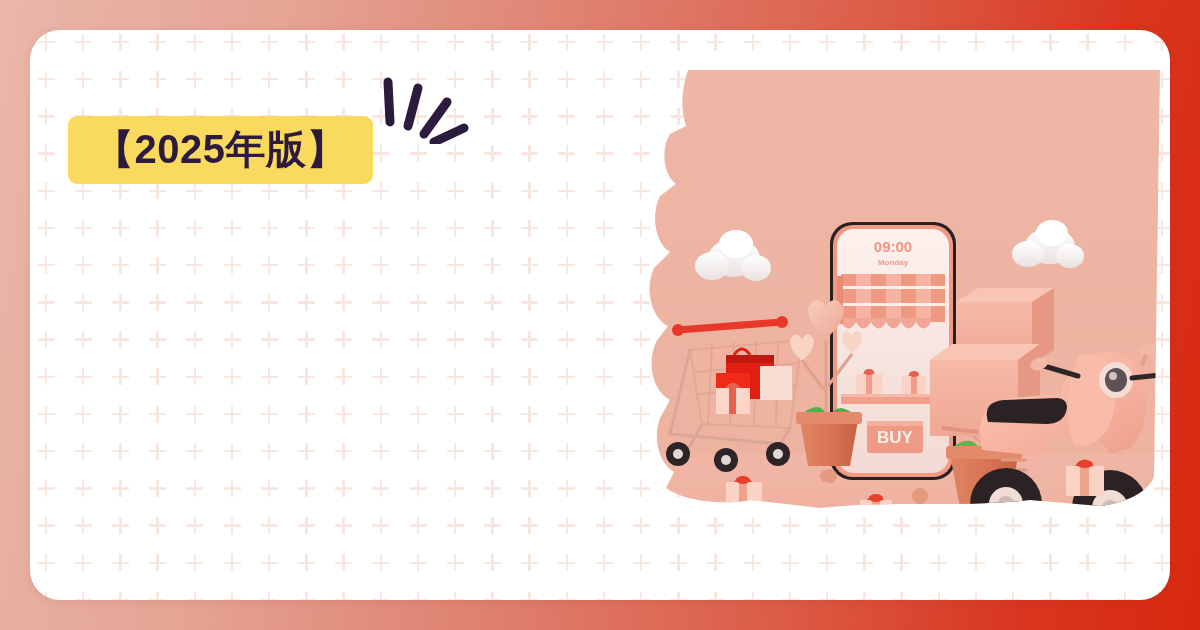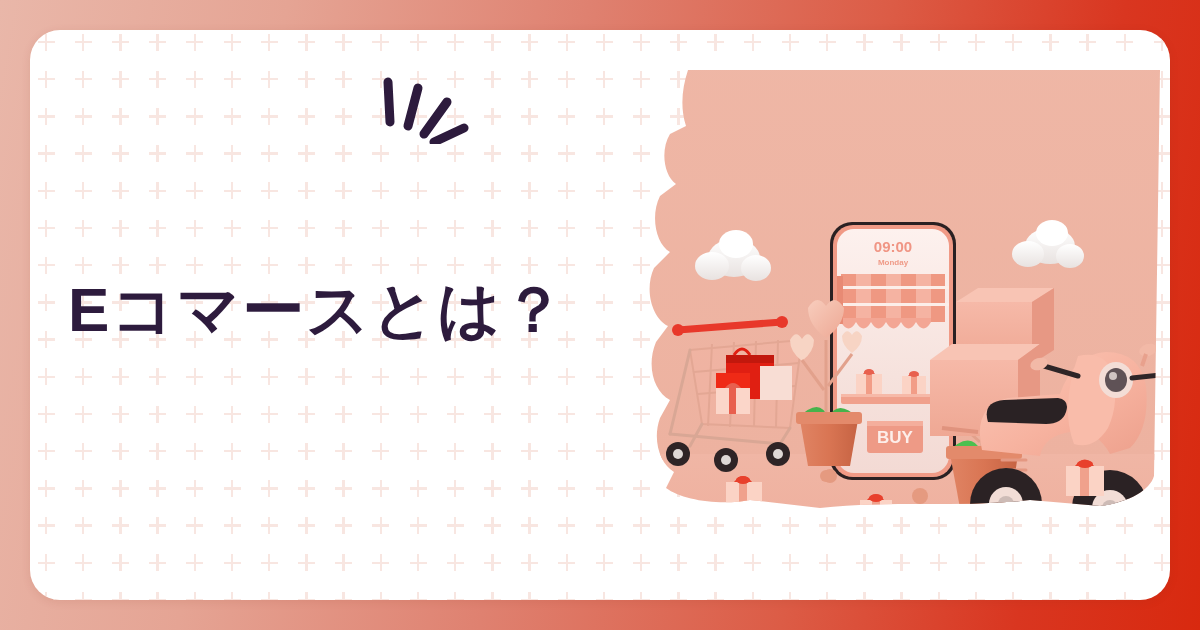--- a/index.html
+++ b/index.html
@@ -1056,22 +1056,22 @@
       <svg width="120" height="100" viewBox="0 0 120 100">
         <g stroke="#2d1b3d" stroke-width="9" stroke-linecap="round">
           <line x1="28" y1="38" x2="30" y2="78"></line>
           <line x1="58" y1="44" x2="48" y2="82"></line>
           <line x1="87" y1="58" x2="64" y2="90"></line>
           <line x1="104" y1="84" x2="74" y2="98"></line>
         </g>
       </svg>
     </div>
 
-
-    <div class="title">Eコマースとは？</div>
+    <div class="badge">【2025年版】</div>
+
 
   </div>
 
   <div class="illus">
     <svg width="540" height="570" viewBox="0 0 540 570">
       <defs>
 
         <clipPath id="brush">
           <path d="M 58,40
                    C 52,58 50,78 56,96 L 40,104 C 30,120 34,146 46,154

